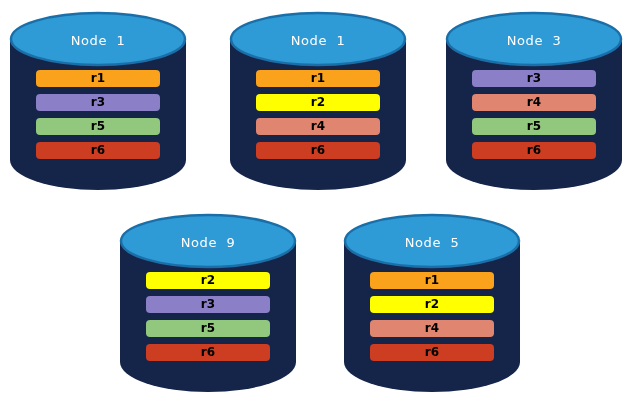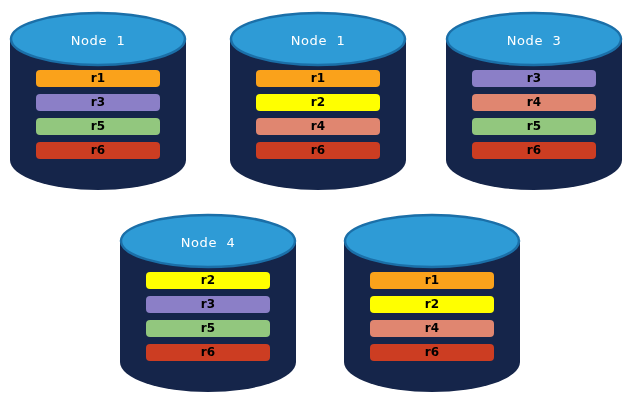--- a/index.html
+++ b/index.html
@@ -116,33 +116,34 @@
         <div class="replica" style="background: rgb(224, 134, 112); color: rgb(0, 0, 0);">r4</div>
         <div class="replica" style="background: rgb(146, 199, 126); color: rgb(0, 0, 0);">r5</div>
         <div class="replica" style="background: rgb(204, 61, 34); color: rgb(0, 0, 0);">r6</div>
       </div>
     </div>
     <div class="node" style="left: 118px; top: 212px;">
       <svg class="cyl-svg" viewBox="0 0 180 180">
         <path d="M 2,28 L 2,150 A 88,30 0 0 0 178,150 L 178,28 Z" fill="#15254A"></path>
         <ellipse cx="90" cy="29" rx="87" ry="26" fill="#2E9BD6" stroke="#1B6FA8" stroke-width="2.5"></ellipse>
       </svg>
-      <div class="node-title" style="color: rgb(255, 255, 255);">Node  4</div>
+      <div class="node-title" style="color: rgb(255, 255, 255);">Node  9</div>
       <div class="replicas">
         <div class="replica" style="background: rgb(255, 255, 0); color: rgb(0, 0, 0);">r2</div>
         <div class="replica" style="background: rgb(139, 127, 199); color: rgb(0, 0, 0);">r3</div>
         <div class="replica" style="background: rgb(146, 199, 126); color: rgb(0, 0, 0);">r5</div>
         <div class="replica" style="background: rgb(204, 61, 34); color: rgb(0, 0, 0);">r6</div>
       </div>
     </div>
     <div class="node" style="left: 342px; top: 212px;">
       <svg class="cyl-svg" viewBox="0 0 180 180">
         <path d="M 2,28 L 2,150 A 88,30 0 0 0 178,150 L 178,28 Z" fill="#15254A"></path>
         <ellipse cx="90" cy="29" rx="87" ry="26" fill="#2E9BD6" stroke="#1B6FA8" stroke-width="2.5"></ellipse>
       </svg>
+      <div class="node-title" style="color: rgb(255, 255, 255);">Node  5</div>
       <div class="replicas">
         <div class="replica" style="background: rgb(250, 162, 27); color: rgb(0, 0, 0);">r1</div>
         <div class="replica" style="background: rgb(255, 255, 0); color: rgb(0, 0, 0);">r2</div>
         <div class="replica" style="background: rgb(224, 134, 112); color: rgb(0, 0, 0);">r4</div>
         <div class="replica" style="background: rgb(204, 61, 34); color: rgb(0, 0, 0);">r6</div>
       </div>
     </div>
   </div>
 
 </body></html>

